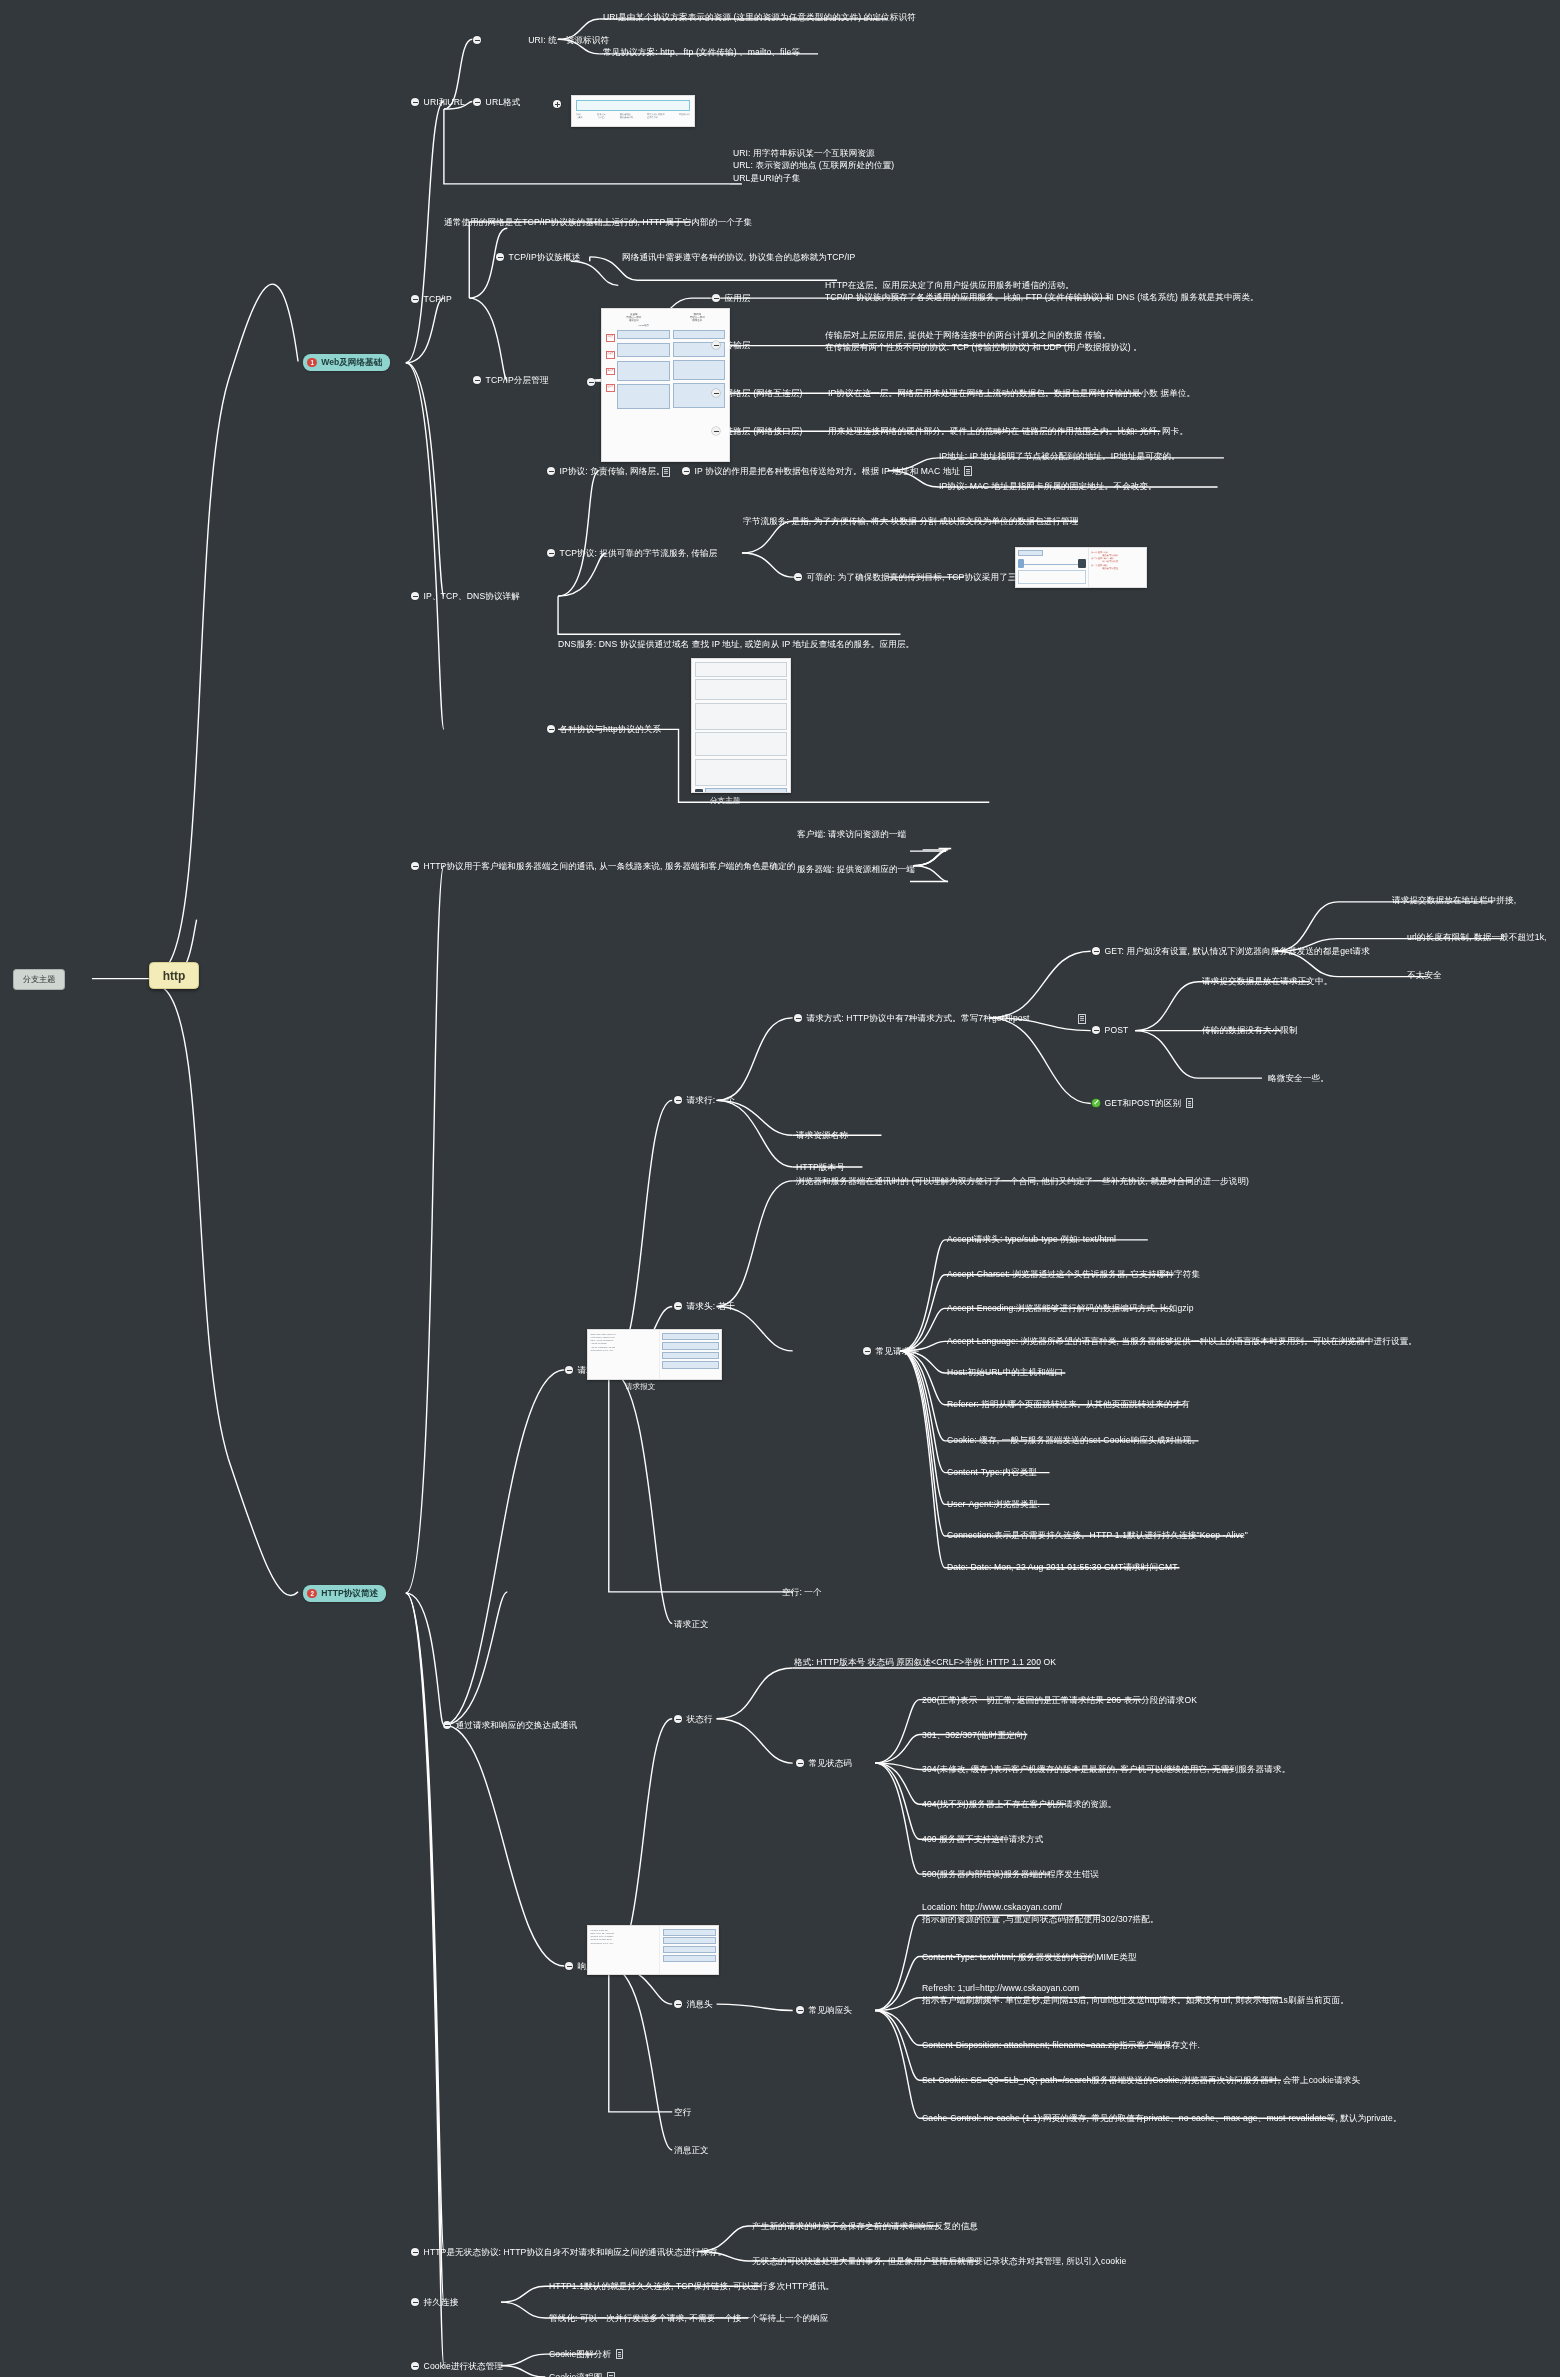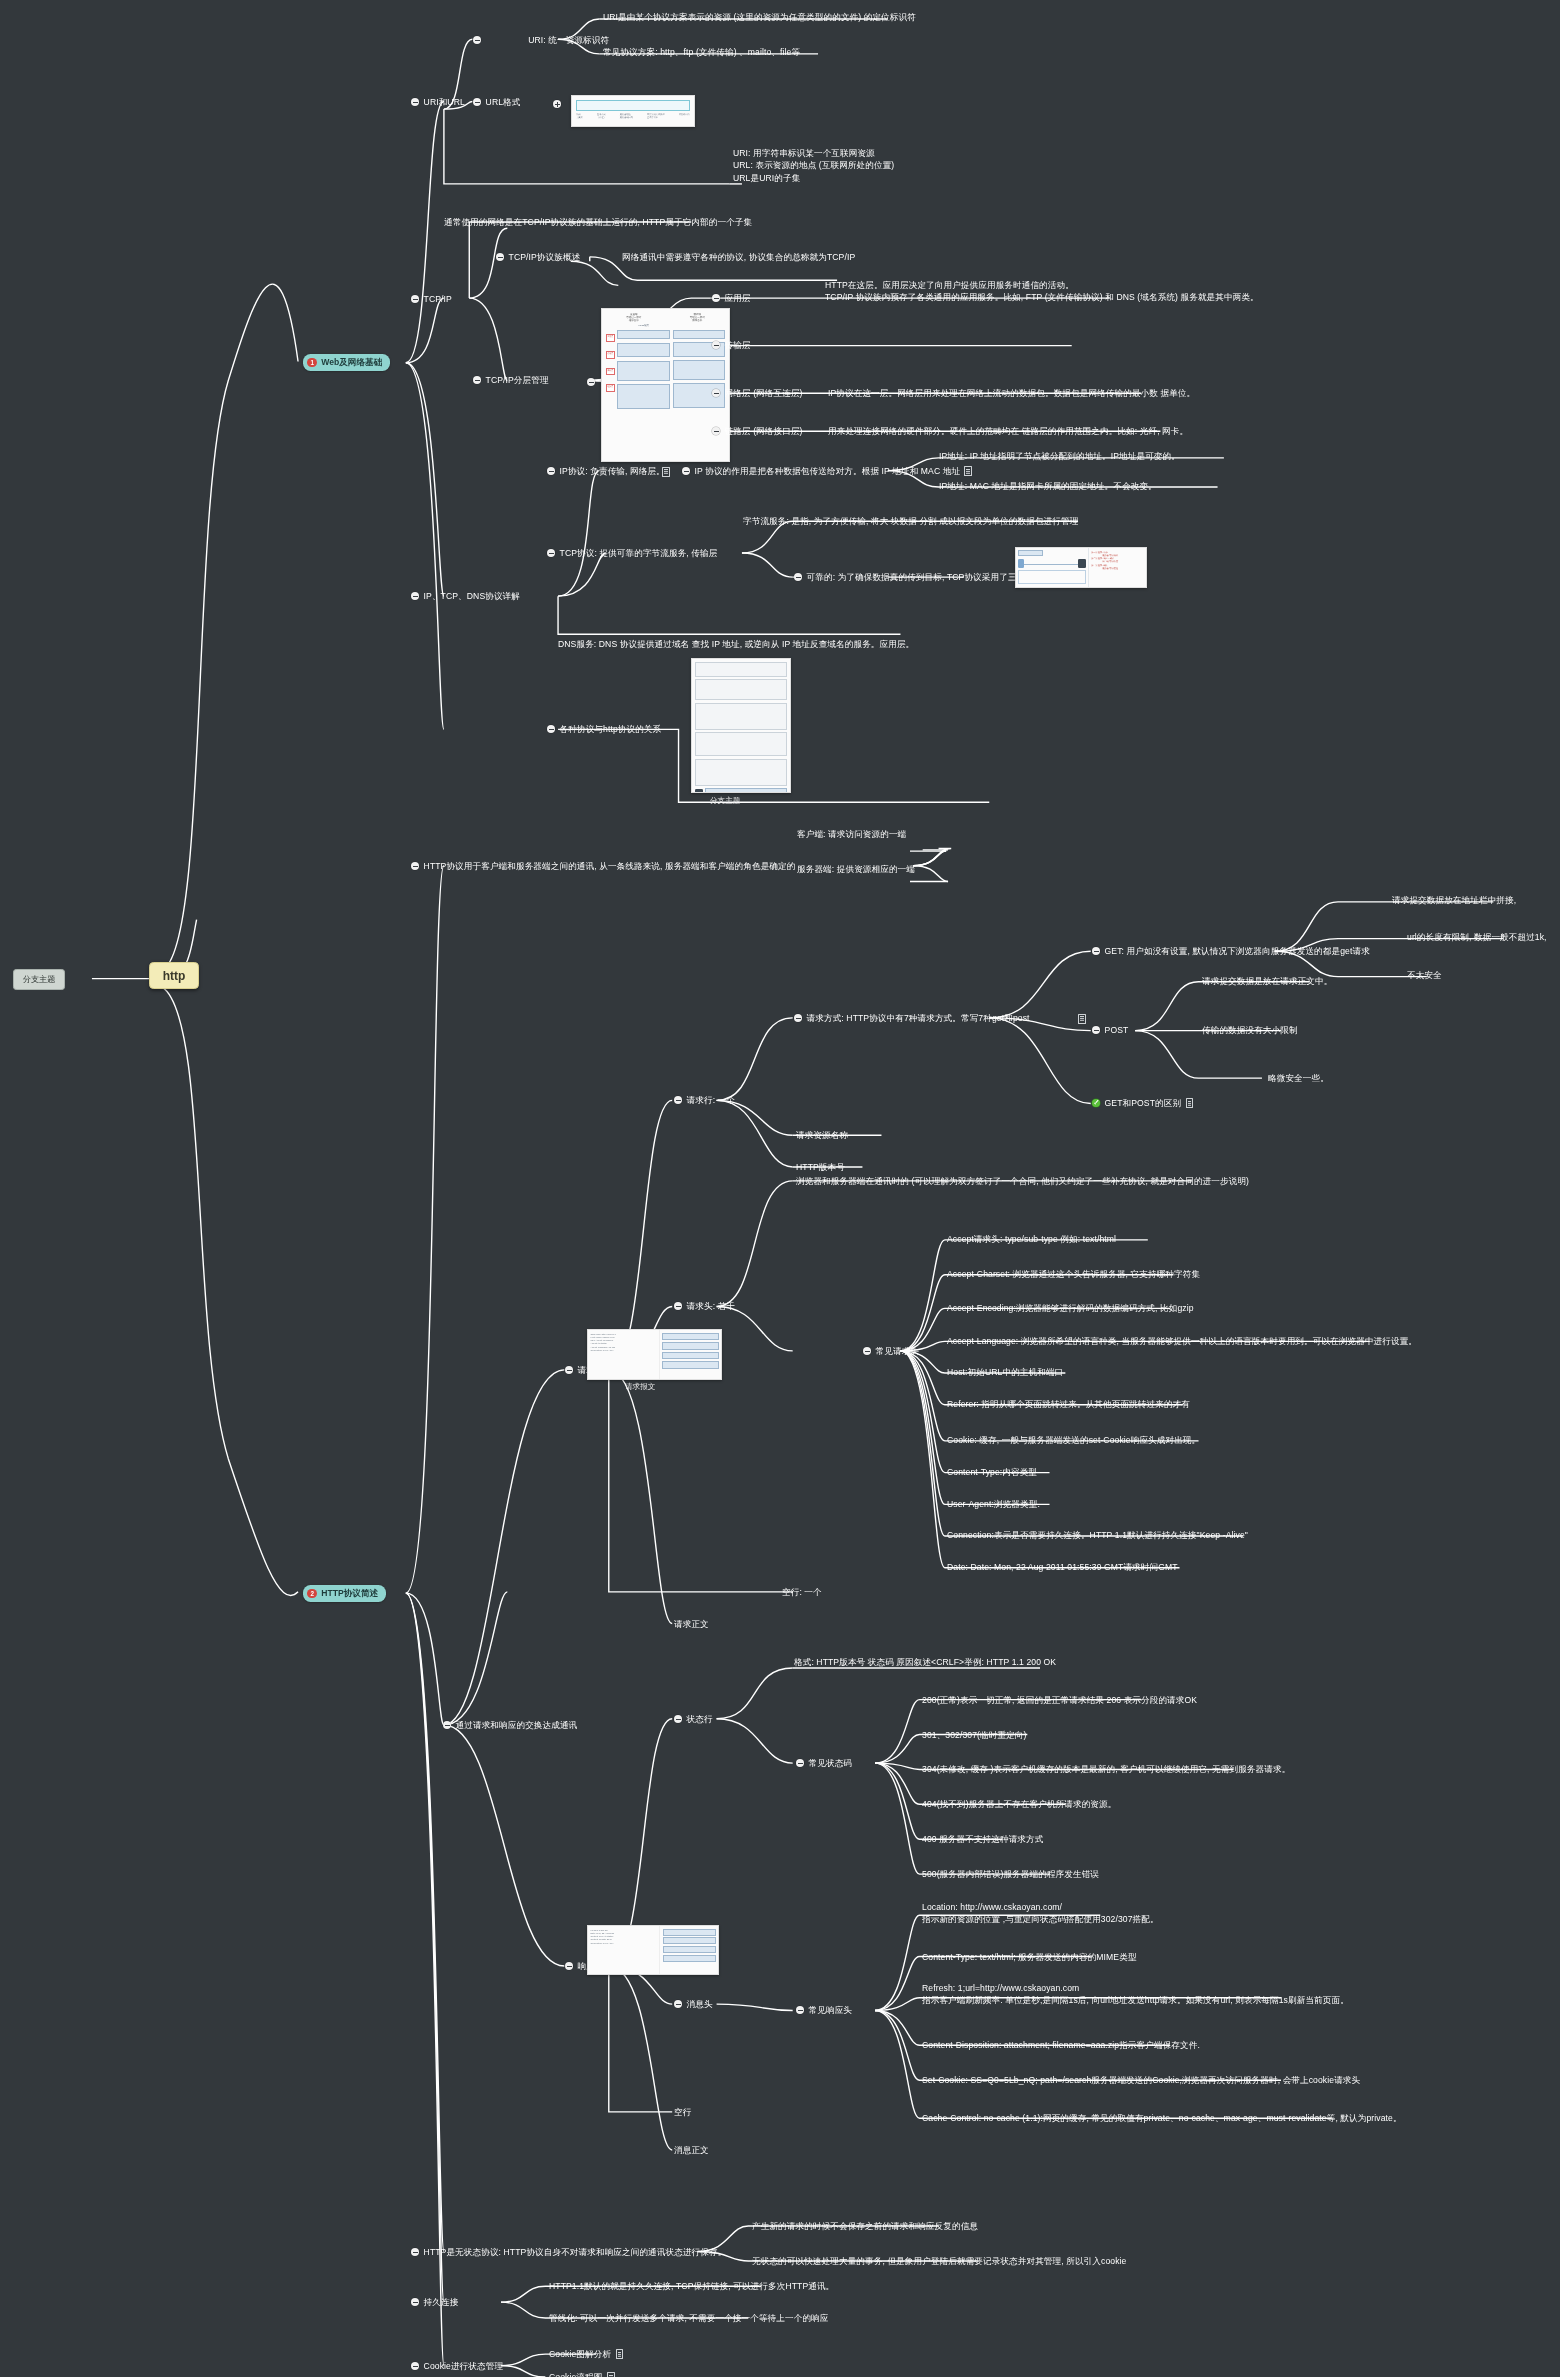--- a/index.html
+++ b/index.html
@@ -350,20 +350,24 @@
   </div>
   <div class="node multi" style="left:825px;top:279px;width:634px;">
     <span class="txt">HTTP在这层。应用层决定了向用户提供应用服务时通信的活动。
 TCP/IP 协议族内预存了各类通用的应用服务。比如, FTP (文件传输协议) 和 DNS (域名系统) 服务就是其中两类。</span>
   </div>
 
   <div class="node" style="left:712px;top:339px;">
     <span class="bullet"></span>
     <span class="txt">传输层</span>
   </div>
+  <div class="node multi" style="left:825px;top:329px;width:634px;">
+    <span class="txt">传输层对上层应用层, 提供处于网络连接中的两台计算机之间的数据 传输。
+在传输层有两个性质不同的协议: TCP (传输控制协议) 和 UDP (用户数据报协议) 。</span>
+  </div>
 
   <div class="node" style="left:712px;top:387px;">
     <span class="bullet"></span>
     <span class="txt">网络层 (网络互连层)</span>
   </div>
   <div class="node" style="left:828px;top:387px;">
     <span class="txt">IP协议在这一层。网络层用来处理在网络上流动的数据包。数据包是网络传输的最小数 据单位。</span>
   </div>
 
   <div class="node" style="left:712px;top:425px;">
@@ -385,21 +389,21 @@
   </div>
   <div class="node" style="left:682px;top:465px;">
     <span class="bullet"></span>
     <span class="txt">IP 协议的作用是把各种数据包传送给对方。根据 IP 地址和 MAC 地址</span>
     <span class="note-icon"></span>
   </div>
   <div class="node" style="left:939px;top:450px;">
     <span class="txt">IP地址: IP 地址指明了节点被分配到的地址。IP地址是可变的。</span>
   </div>
   <div class="node" style="left:939px;top:480px;">
-    <span class="txt">IP地址: MAC 地址是指网卡所属的固定地址。不会改变。</span>
+    <span class="txt">IP协议: MAC 地址是指网卡所属的固定地址。不会改变。</span>
   </div>
 
   <div class="node" style="left:547px;top:547px;">
     <span class="bullet"></span>
     <span class="txt">TCP协议: 提供可靠的字节流服务, 传输层</span>
   </div>
   <div class="node" style="left:743px;top:515px;">
     <span class="txt">字节流服务: 是指, 为了方便传输, 将大 块数据 分割 成以报文段为单位的数据包进行管理</span>
   </div>
   <div class="node" style="left:794px;top:571px;">

